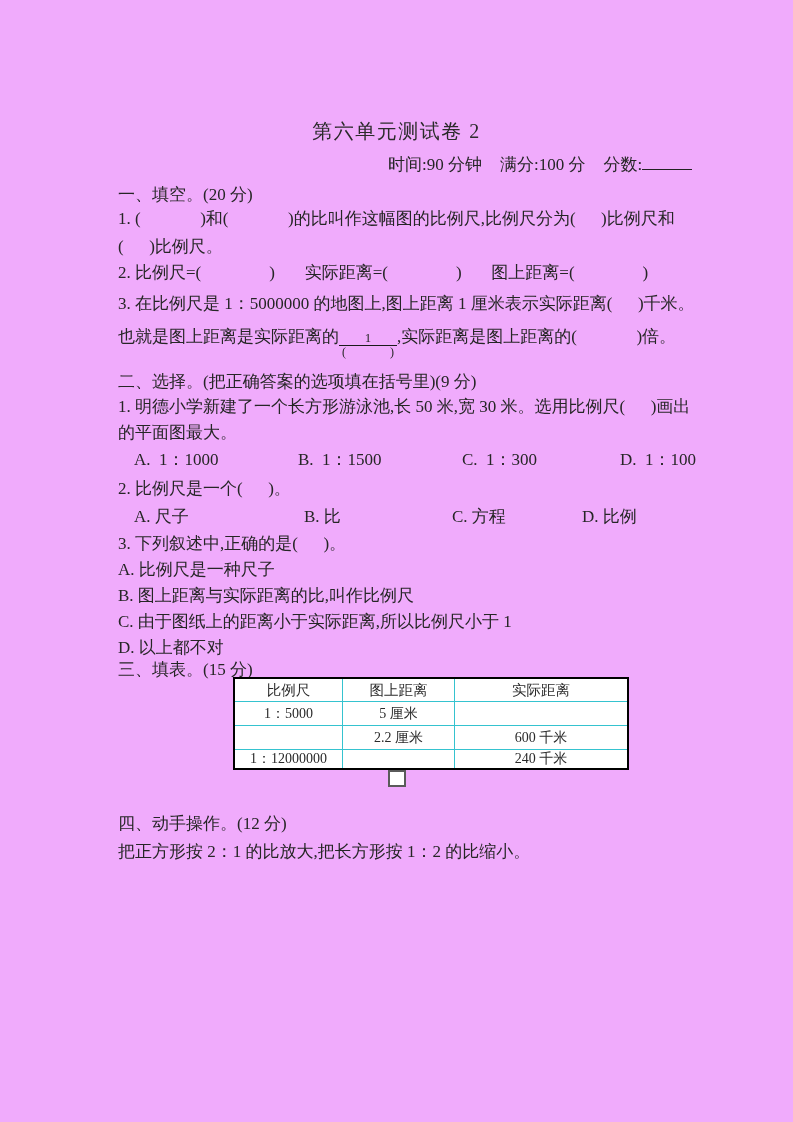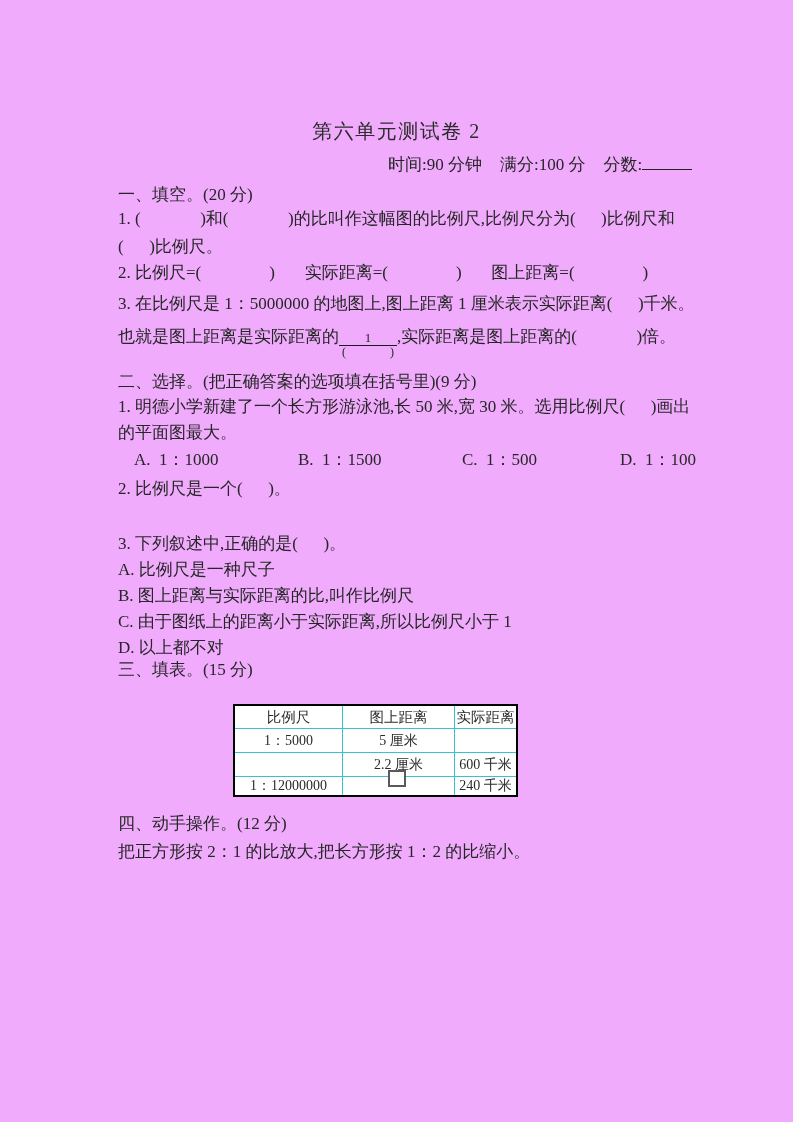--- a/index.html
+++ b/index.html
@@ -68,29 +68,28 @@
     display: flex;
     justify-content: space-between;
     font-size: 12px;
     line-height: 13px;
     padding: 0 3px;
   }
   .fill-table {
     position: absolute;
     left: 233px;
     top: 677px;
-    width: 285px;
+    width: 396px;
     height: 93px;
     border: 2px solid #000;
     box-sizing: border-box;
     display: grid;
     grid-template-columns: 107px 112px 1fr;
     grid-template-rows: 22px 24px 24px auto;
     background: #fff;
-    margin-top: 27px;
   }
   .cell {
     display: flex;
     align-items: center;
     justify-content: center;
     font-size: 14px;
     white-space: pre;
     color: #2a2a2a;
   }
   .cell.hdr { font-size: 14.5px; }
@@ -123,26 +122,32 @@
 
   <div class="ln" style="top:327px"><span>也就是图上距离是实际距离的</span><span class="frac"><span class="num">1</span><span class="den"><span>(</span><span>)</span></span></span><span>,实际距离是图上距离的(              )倍。</span></div>
 
   <div class="ln" style="top:372px">二、选择。(把正确答案的选项填在括号里)(9 分)</div>
   <div class="ln" style="top:397px">1. 明德小学新建了一个长方形游泳池,长 50 米,宽 30 米。选用比例尺(      )画出</div>
   <div class="ln" style="top:423px">的平面图最大。</div>
 
   <div class="ln opts opts-q1" style="top:450px">
     <span>A.  1：1000</span>
     <span>B.  1：1500</span>
-    <span>C.  1：500</span>
+    <span>C.  1：300</span>
     <span>D.  1：100</span>
   </div>
 
   <div class="ln" style="top:479px">2. 比例尺是一个(      )。</div>
 
+  <div class="ln opts opts-q2" style="top:507px">
+    <span>A. 尺子</span>
+    <span>B. 比</span>
+    <span>C. 方程</span>
+    <span>D. 比例</span>
+  </div>
 
   <div class="ln" style="top:534px">3. 下列叙述中,正确的是(      )。</div>
   <div class="ln" style="top:560px">A. 比例尺是一种尺子</div>
   <div class="ln" style="top:586px">B. 图上距离与实际距离的比,叫作比例尺</div>
   <div class="ln" style="top:612px">C. 由于图纸上的距离小于实际距离,所以比例尺小于 1</div>
   <div class="ln" style="top:638px">D. 以上都不对</div>
 
   <div class="ln" style="top:660px">三、填表。(15 分)</div>
 
   <div class="fill-table">

